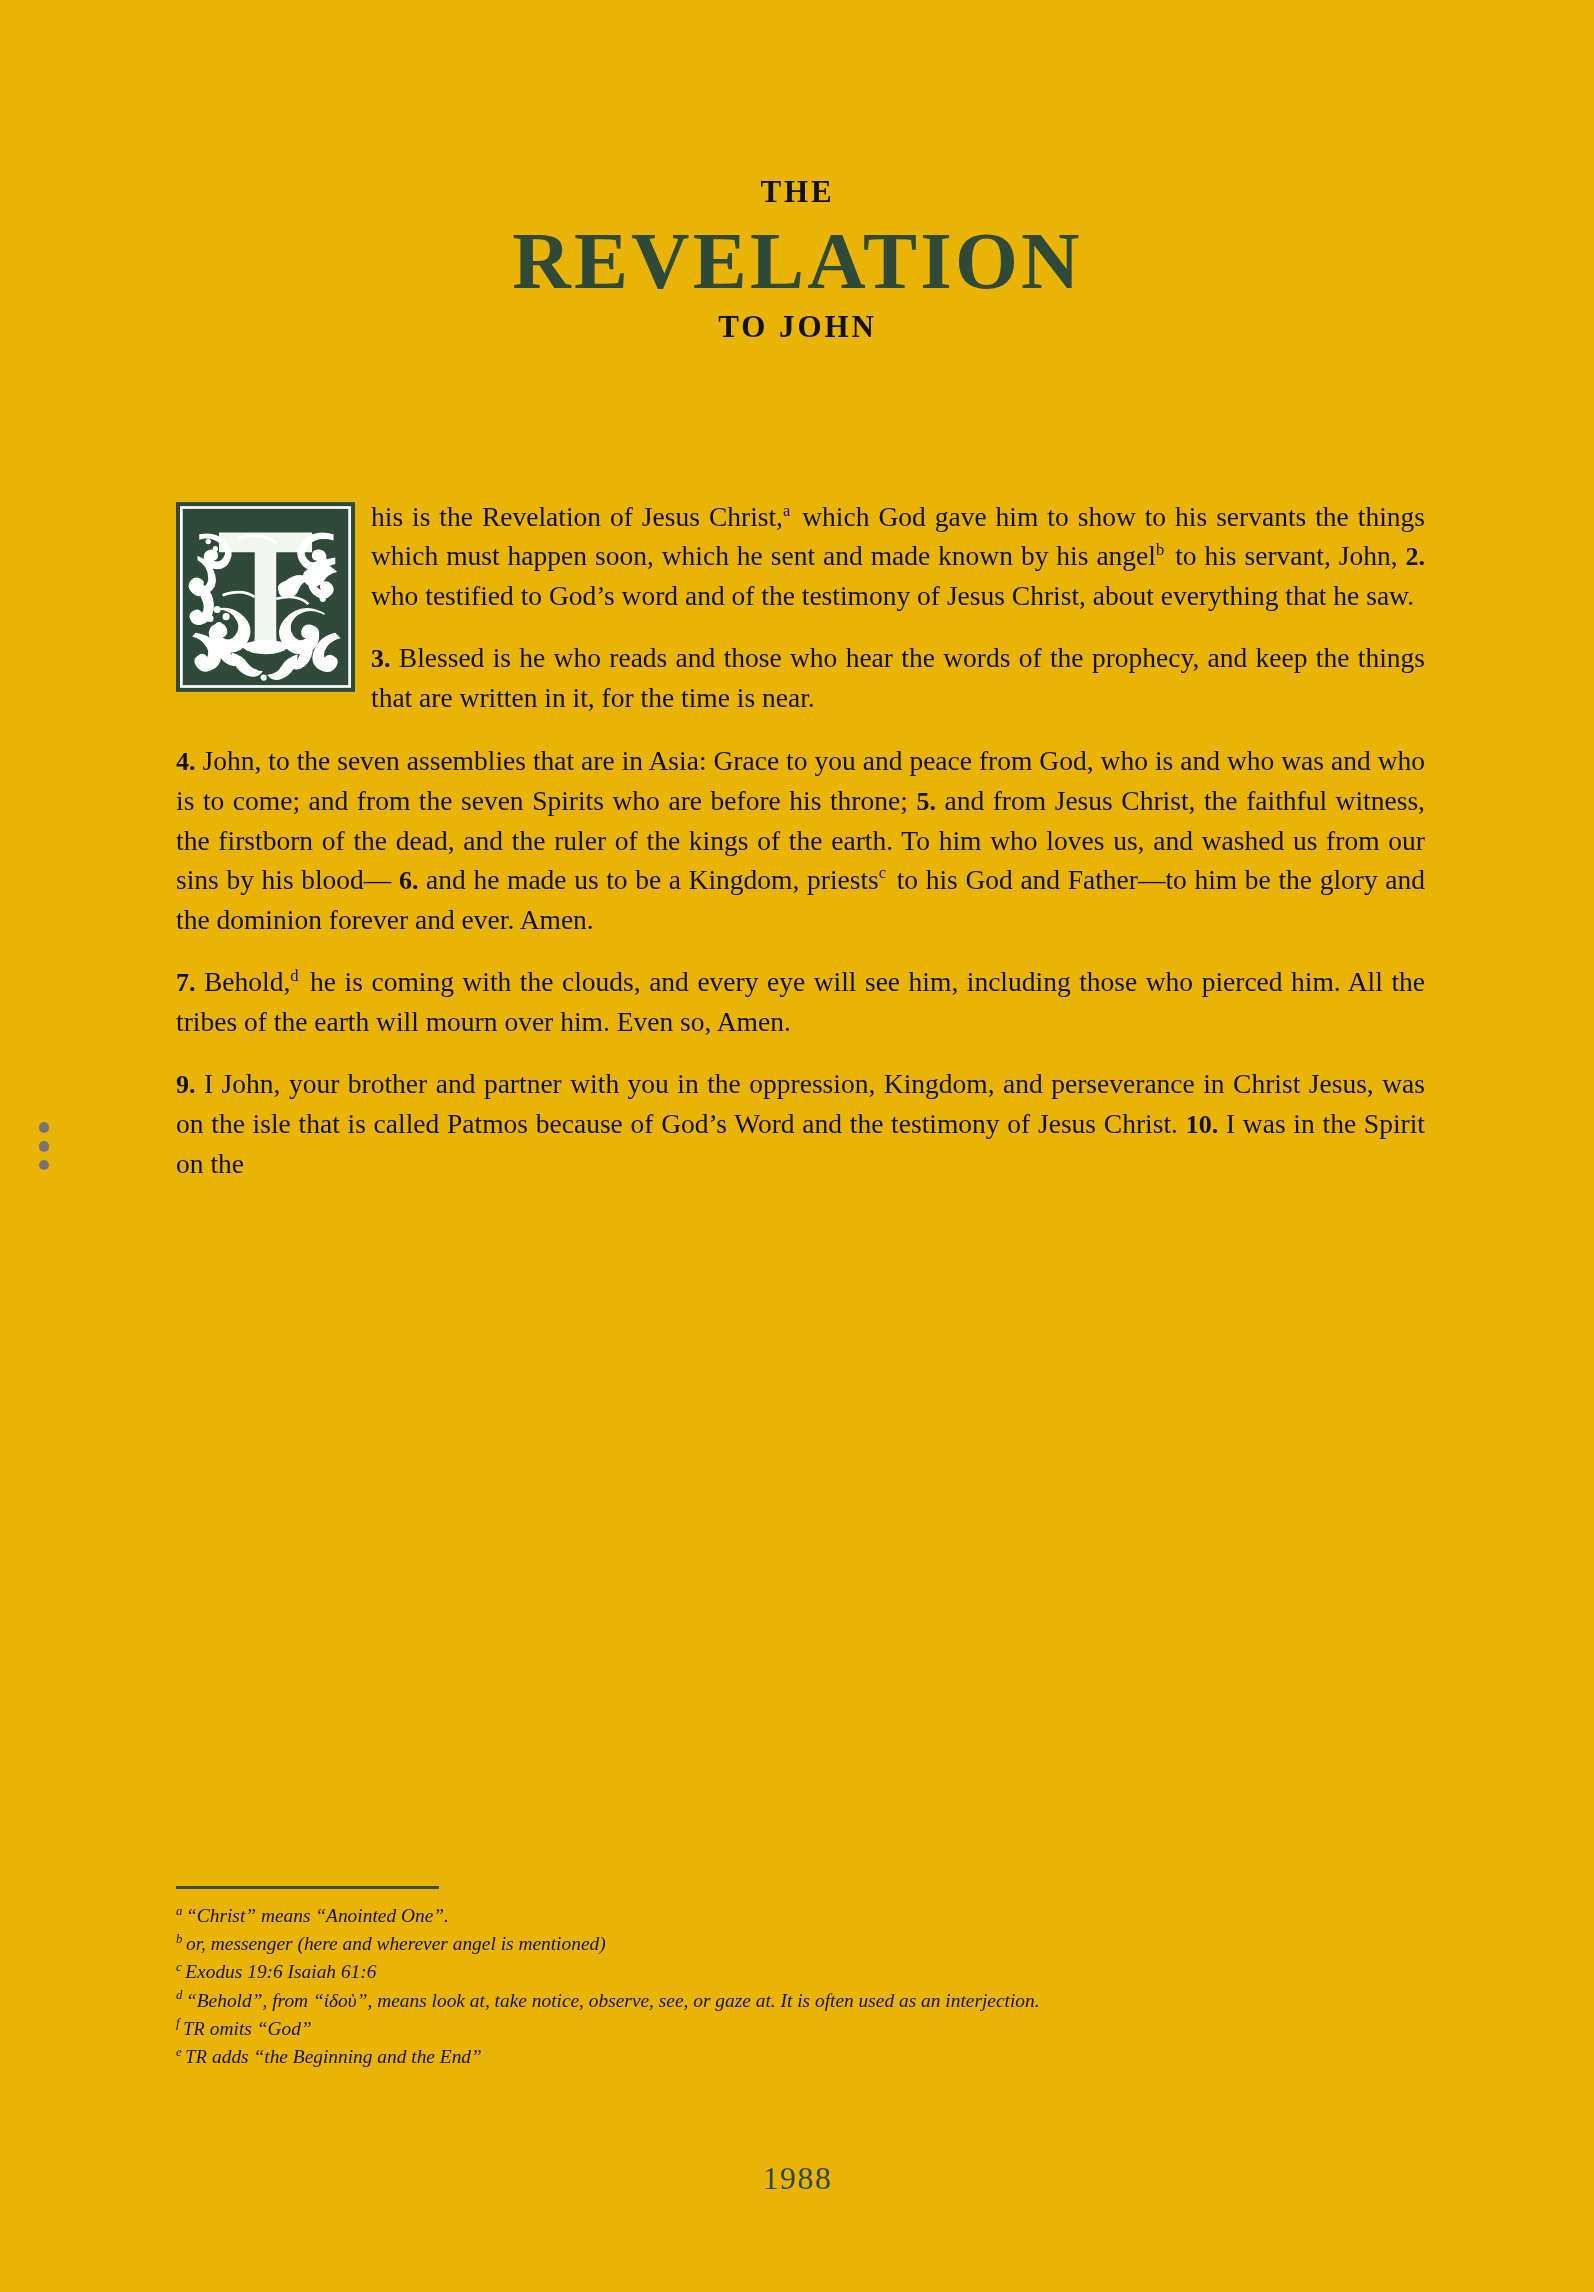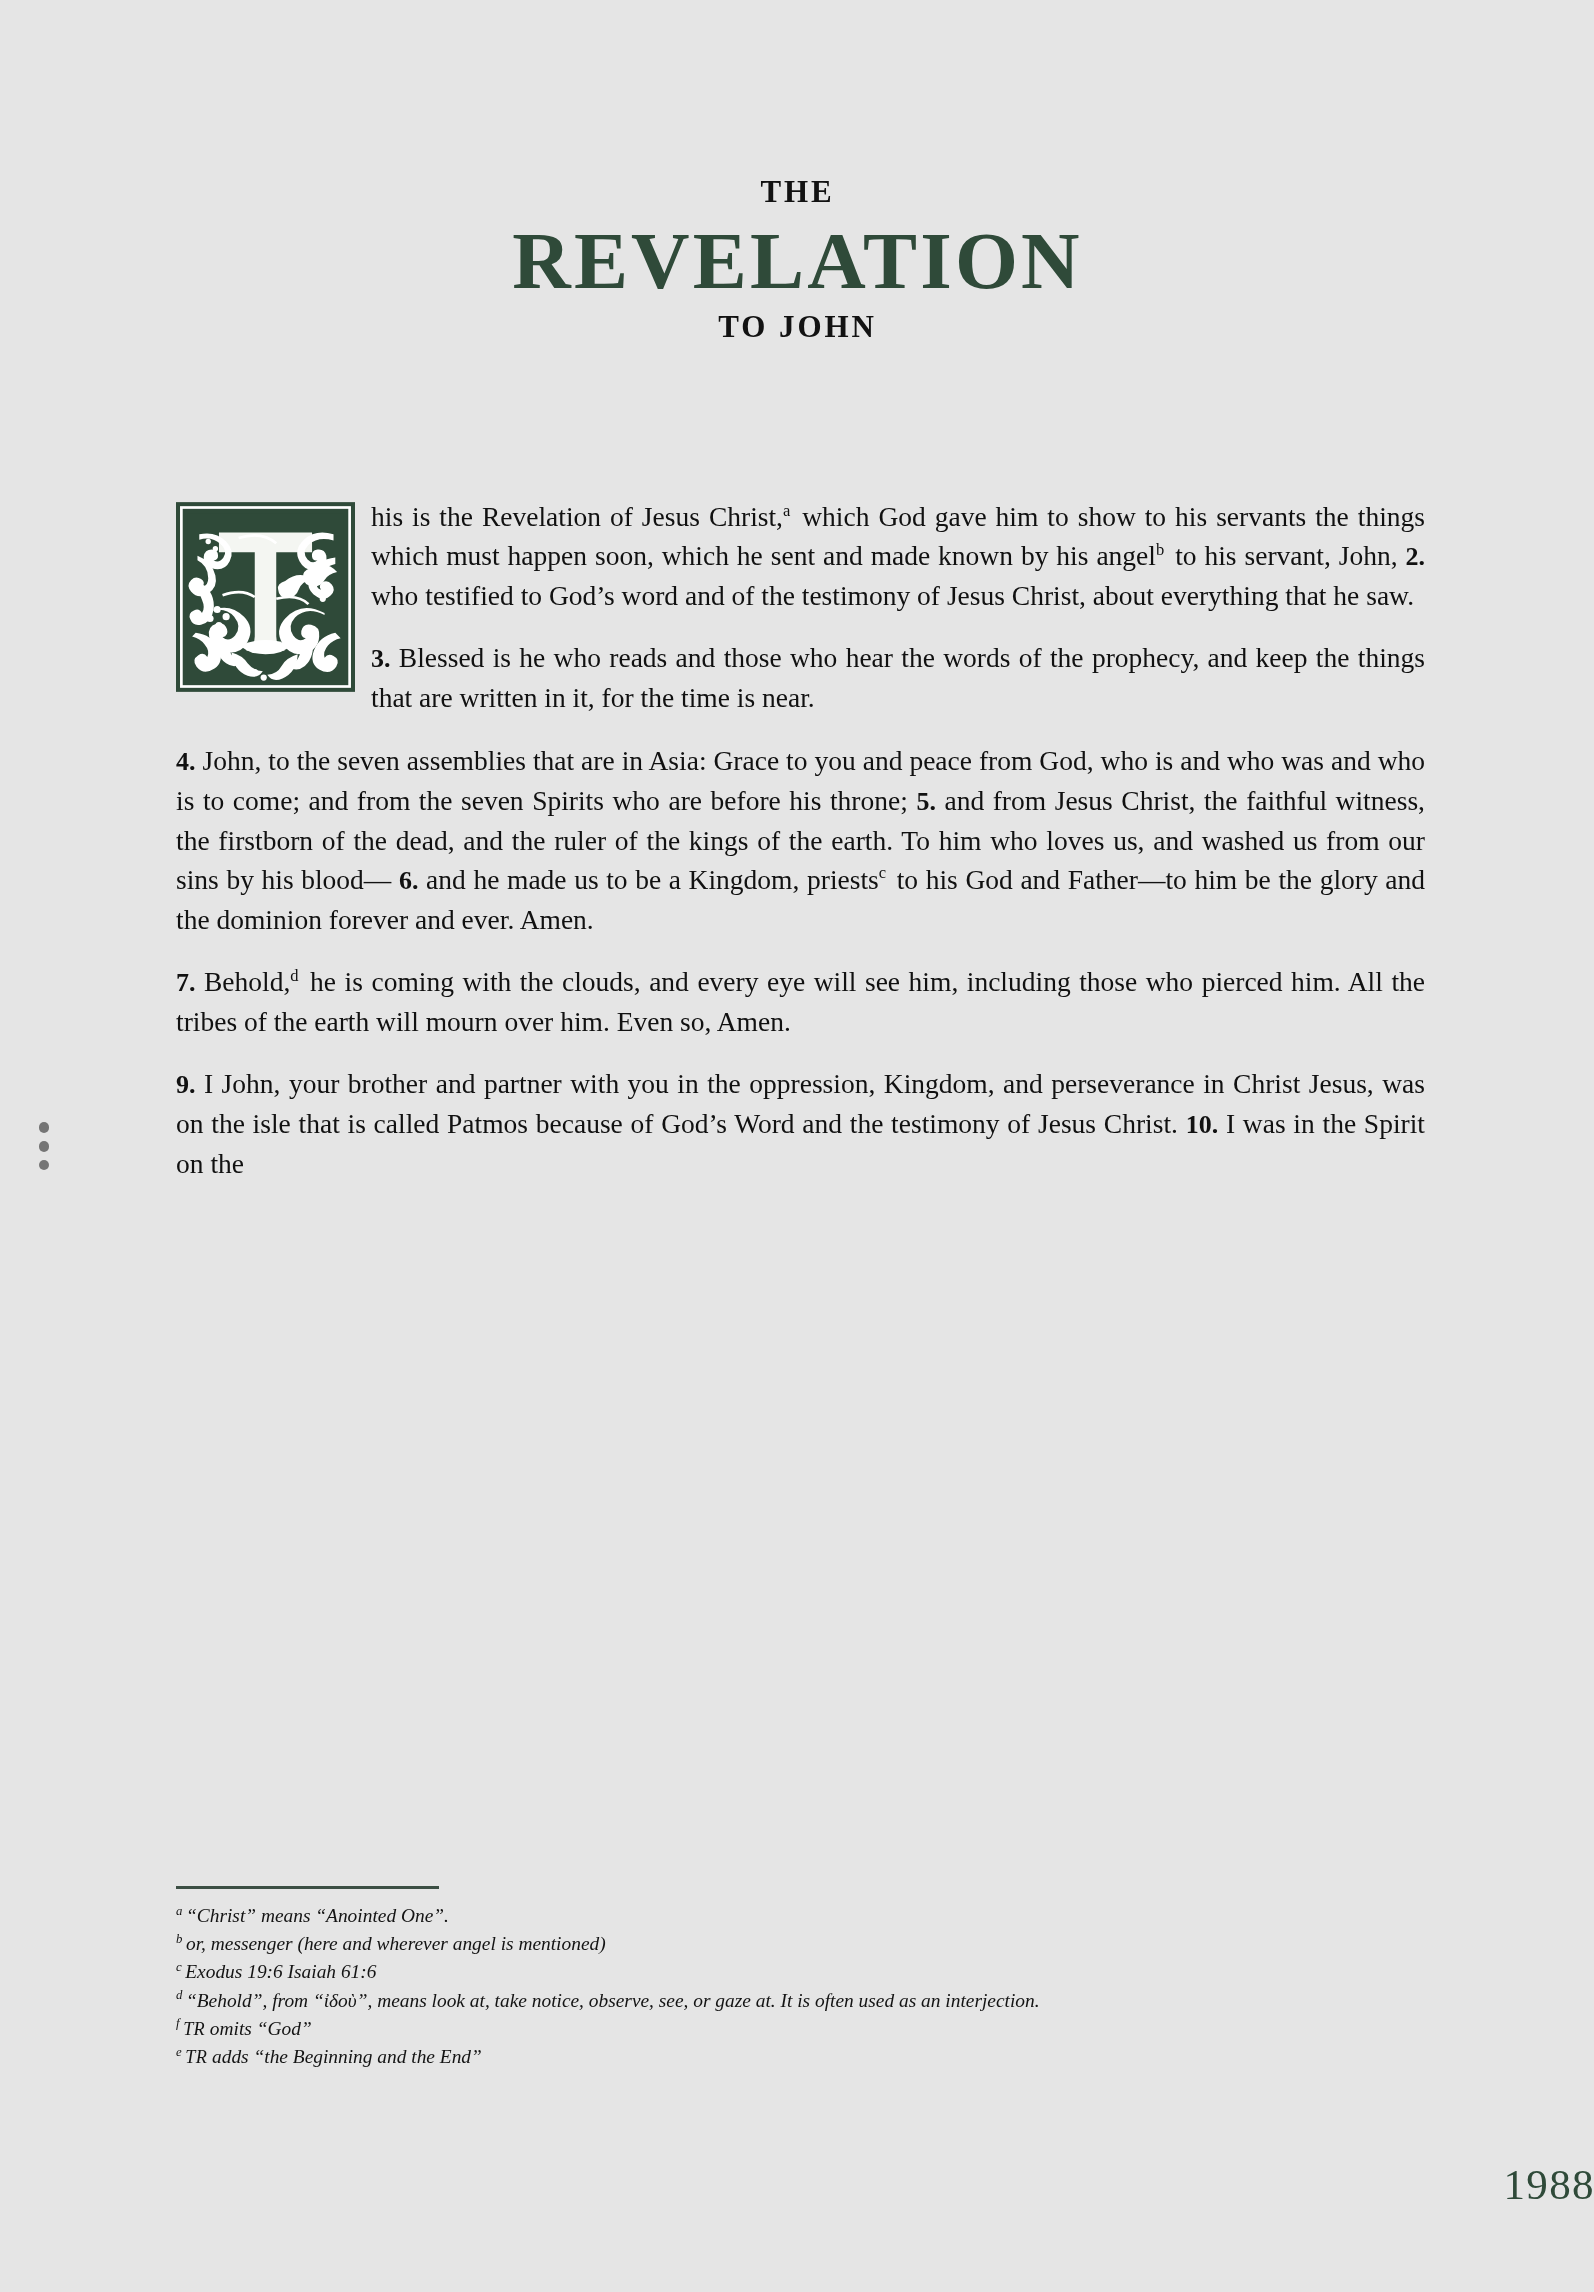--- a/index.html
+++ b/index.html
@@ -14,21 +14,21 @@
     overflow: hidden;
     font-family: "Liberation Serif", "DejaVu Serif", serif;
     color: #0d0d0d;
     -webkit-font-smoothing: antialiased;
   }
 
   
   .page {
     position: absolute;
     inset: 0;
-    background: #e5e5e5;
+    background: #eab308;
   }
 
   
   .margin-dots {
     position: absolute;
     left: 36px;
     top: 1122px;
     width: 16px;
     display: flex;
     flex-direction: column;
@@ -151,22 +151,22 @@
     line-height: 0;
     padding-right: 0.28em;
   }
 
   
   .folio {
     position: absolute;
     left: 0;
     right: 0;
     top: 2160px;
-    text-align: right;
-    font-size: 43px;
+    text-align: center;
+    font-size: 32px;
     color: #2f4a39;
     letter-spacing: 1.4px;
     font-variant-numeric: oldstyle-nums;
   }
 </style>
 </head>
 <body>
 
 <div class="page">
 

